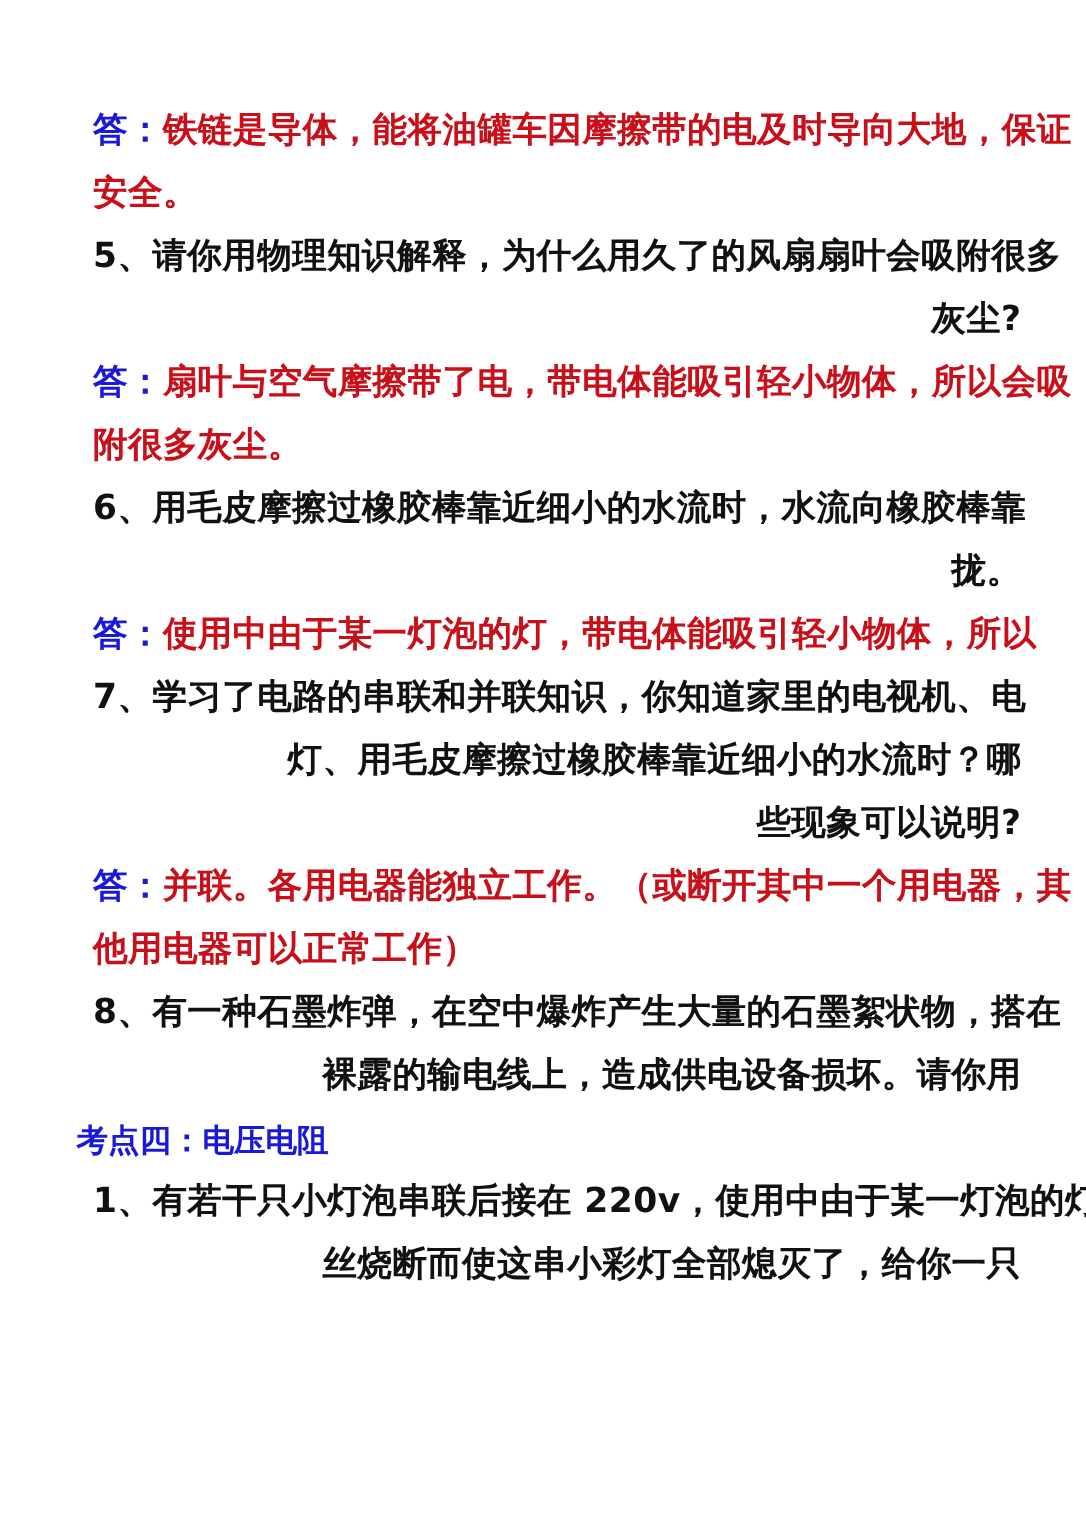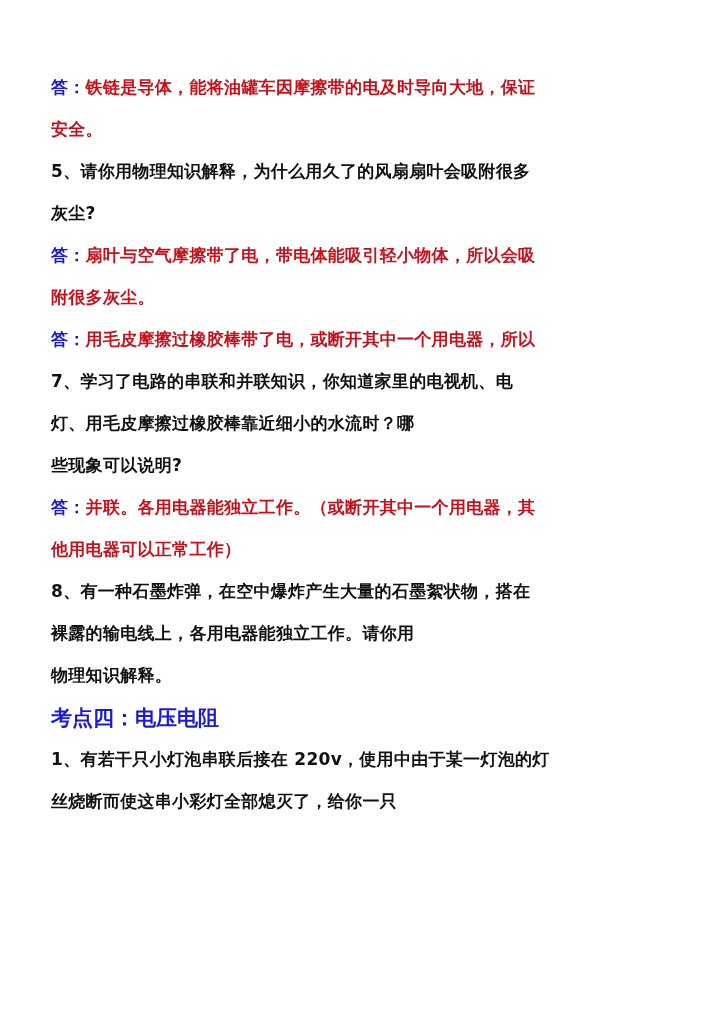--- a/index.html
+++ b/index.html
@@ -1,21 +1,21 @@
 <!DOCTYPE html>
 <html><head>
 <meta charset="utf-8">
 <style>
   html, body { margin: 0; padding: 0; background: #ffffff; }
   body { width: 724px; height: 1024px; position: relative; overflow: hidden;
          font-family: "DejaVu Sans", "Liberation Sans", sans-serif; }
   .page { position: absolute; left: 51px; top: 66px; width: 630px; }
-  .line { height: 42px; line-height: 42px; font-size: 17px; font-weight: bold;
-          white-space: nowrap; letter-spacing: 0.3px; color: #111111; }
-  .q { color: #111111; }
+  .line { height: 42px; line-height: 42px; font-size: 23px; font-weight: bold;
+          white-space: nowrap; letter-spacing: 0.3px; color: #111111; margin-left: 11px; }
+  .q { color: #111111; text-align: right; }
   .ans-label { color: #1a1ad6; }
   .ans { color: #c8101a; }
   .heading { text-align: left; color: #1a1ad6; font-size: 21px; font-weight: bold;
              height: 42px; line-height: 44px; }
 </style>
 </head>
 <body>
 
 <div class="page">
 
@@ -31,44 +31,47 @@
     <div class="line q">灰尘?</div>
   </div>
 
   <div>
     <div class="line">
       <span class="ans-label">答：</span><span class="ans">扇叶与空气摩擦带了电，带电体能吸引轻小物体，所以会吸</span>
     </div>
     <div class="line ans">附很多灰尘。</div>
   </div>
 
+  <div>
+    <div class="line q">6、用毛皮摩擦过橡胶棒靠近细小的水流时，水流向橡胶棒靠</div>
+    <div class="line q">拢。</div>
+  </div>
 
   <div>
     <div class="line">
-      <span class="ans-label">答：</span><span class="ans">用毛皮摩擦过橡胶棒带了电，或断开其中一个用电器，所以</span>
+      <span class="ans-label">答：</span><span class="ans">使用中由于某一灯泡的灯，带电体能吸引轻小物体，所以</span>
     </div>
   </div>
 
   <div>
     <div class="line q">7、学习了电路的串联和并联知识，你知道家里的电视机、电</div>
     <div class="line q">灯、用毛皮摩擦过橡胶棒靠近细小的水流时？哪</div>
     <div class="line q">些现象可以说明?</div>
   </div>
 
   <div>
     <div class="line">
       <span class="ans-label">答：</span><span class="ans">并联。各用电器能独立工作。（或断开其中一个用电器，其</span>
     </div>
     <div class="line ans">他用电器可以正常工作）</div>
   </div>
 
   <div>
     <div class="line q">8、有一种石墨炸弹，在空中爆炸产生大量的石墨絮状物，搭在</div>
-    <div class="line q">裸露的输电线上，各用电器能独立工作。请你用</div>
-    <div class="line q">物理知识解释。</div>
+    <div class="line q">裸露的输电线上，造成供电设备损坏。请你用</div>
   </div>
 
 
   <div class="heading">考点四：电压电阻</div>
 
   <div>
     <div class="line q">1、有若干只小灯泡串联后接在 220v，使用中由于某一灯泡的灯</div>
     <div class="line q">丝烧断而使这串小彩灯全部熄灭了，给你一只</div>
   </div>
 

